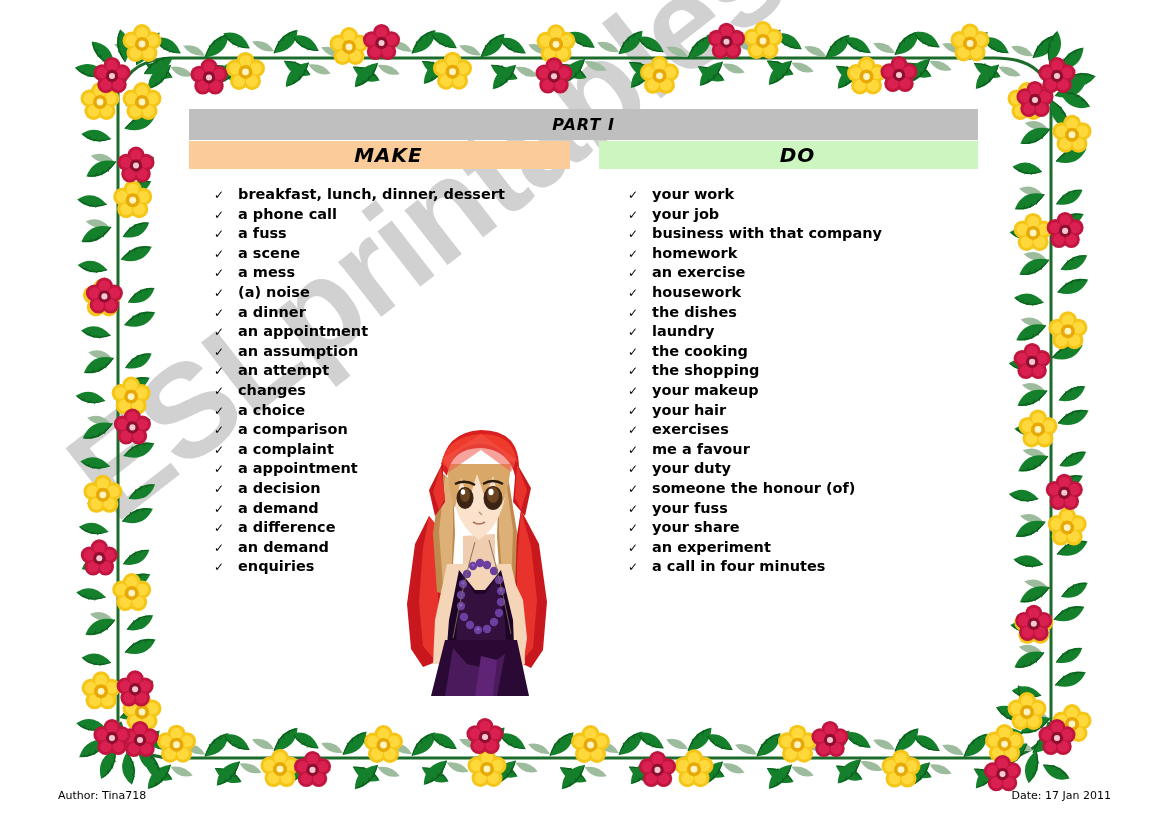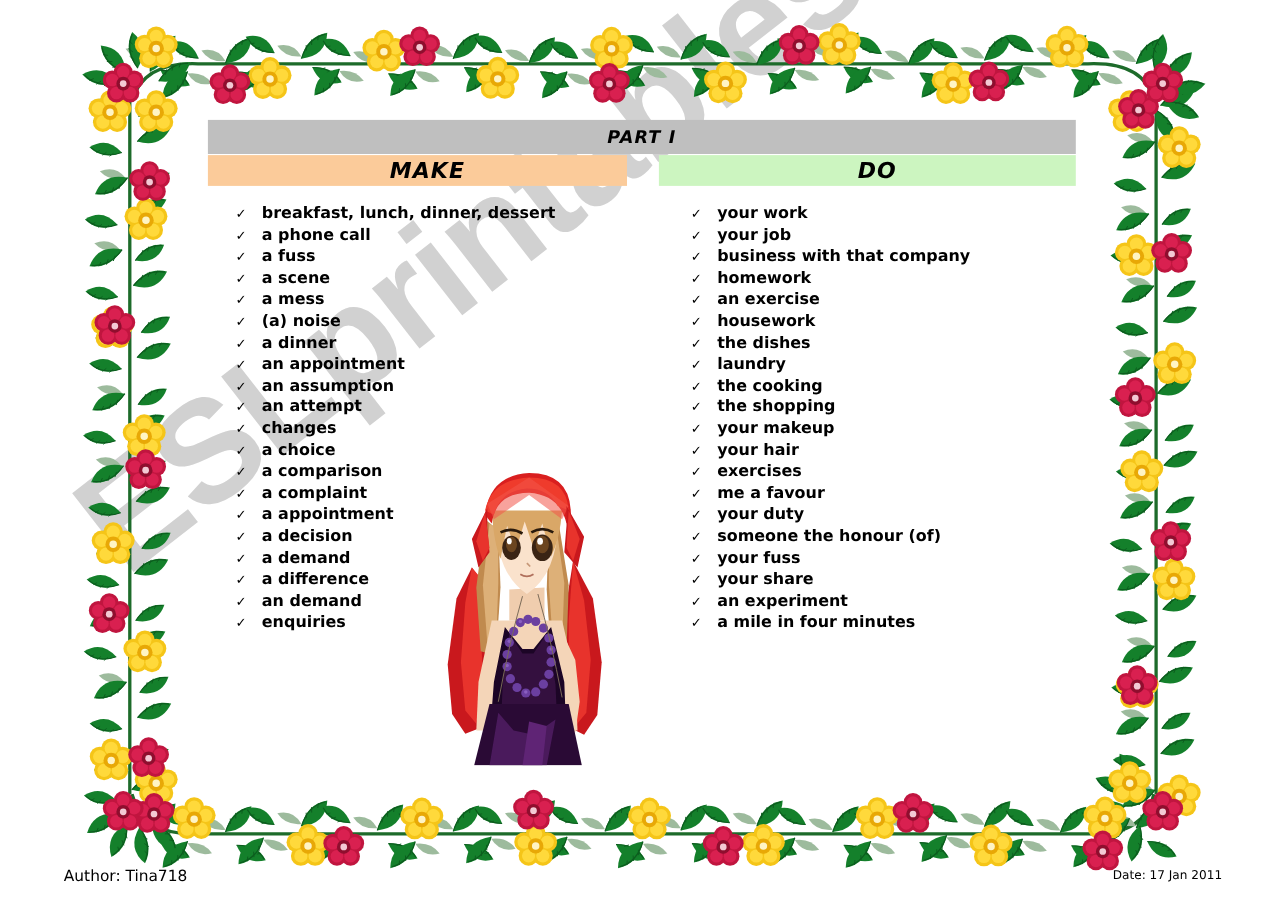--- a/index.html
+++ b/index.html
@@ -150,21 +150,21 @@
     background: #ffffff;
   }
   .photo svg { display: block; }
 
   
   .footer-author {
     position: absolute;
     left: 58px;
     top: 789px;
     font-family: "DejaVu Sans", sans-serif;
-    font-size: 14px;
+    font-size: 11px;
     color: #000000;
   }
   .footer-date {
     position: absolute;
     right: 58px;
     top: 789px;
     font-family: "DejaVu Sans", sans-serif;
     font-size: 11px;
     color: #000000;
   }
@@ -346,21 +346,21 @@
         <li>
           <span class="check">✓</span>
           <span class="item-text">your share</span>
         </li>
         <li>
           <span class="check">✓</span>
           <span class="item-text">an experiment</span>
         </li>
         <li>
           <span class="check">✓</span>
-          <span class="item-text">a mile in four minutes</span>
+          <span class="item-text">a call in four minutes</span>
         </li>
       </ul>
 
     <div class="photo">
       <svg width="180" height="272" viewBox="0 0 180 272" xmlns="http://www.w3.org/2000/svg">
         <rect x="0" y="0" width="180" height="272" fill="#ffffff"></rect>
 
         <path d="M40 92 L26 120 L18 180 L22 225 L34 243 L52 236 L58 190 L56 140 L52 108 Z" fill="#c9181d"></path>
         <path d="M40 92 L34 124 L30 178 L34 222 L44 234 L50 196 L48 142 L50 104 Z" fill="#e8332c"></path>
 

